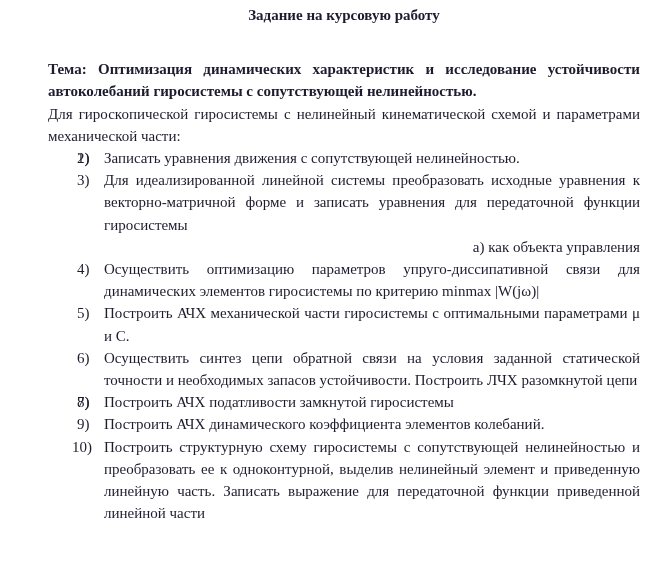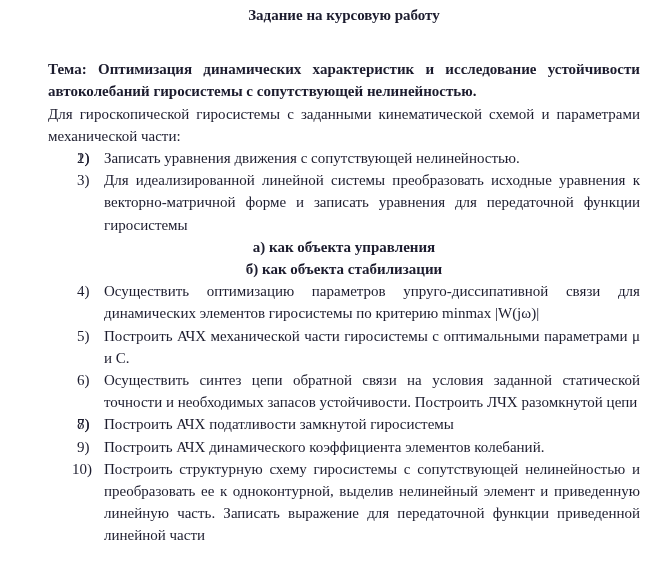--- a/index.html
+++ b/index.html
@@ -44,49 +44,47 @@
   .list-item > .num {
     position: absolute;
     left: -27px;
     top: 0;
     white-space: nowrap;
   }
   .list-item.wide-num > .num {
     left: -32px;
   }
   .variant-line {
-    text-align: center;
-    font-weight: bold;
+    text-align: right;
   }
 </style>
 </head>
 <body>
 
 <div class="page">
 
   <div class="doc-title">Задание на курсовую работу</div>
 
   <div class="para bold">Тема: Оптимизация динамических характеристик и исследование устойчивости автоколебаний гиросистемы с сопутствующей нелинейностью.</div>
 
-  <div class="para">Для гироскопической гиросистемы с заданными кинематической схемой и параметрами механической части:</div>
+  <div class="para">Для гироскопической гиросистемы с нелинейный кинематической схемой и параметрами механической части:</div>
 
   <div class="list-item">
     <span class="num">1)</span>
   </div>
   <div class="list-item">
     <span class="num">2)</span>
     <span>Записать уравнения движения с сопутствующей нелинейностью.</span>
   </div>
   <div class="list-item">
     <span class="num">3)</span>
     <span>Для идеализированной линейной системы преобразовать исходные уравнения к векторно-матричной форме и записать уравнения для передаточной функции гиросистемы</span>
   </div>
 
   <div class="variant-line">а) как объекта управления</div>
-  <div class="variant-line">б) как объекта стабилизации</div>
 
   <div class="list-item">
     <span class="num">4)</span>
     <span>Осуществить оптимизацию параметров упруго-диссипативной связи для динамических элементов гиросистемы по критерию minmax |W(jω)|</span>
   </div>
   <div class="list-item">
     <span class="num">5)</span>
     <span>Построить АЧХ механической части гиросистемы с оптимальными параметрами μ и С.</span>
   </div>
   <div class="list-item">

